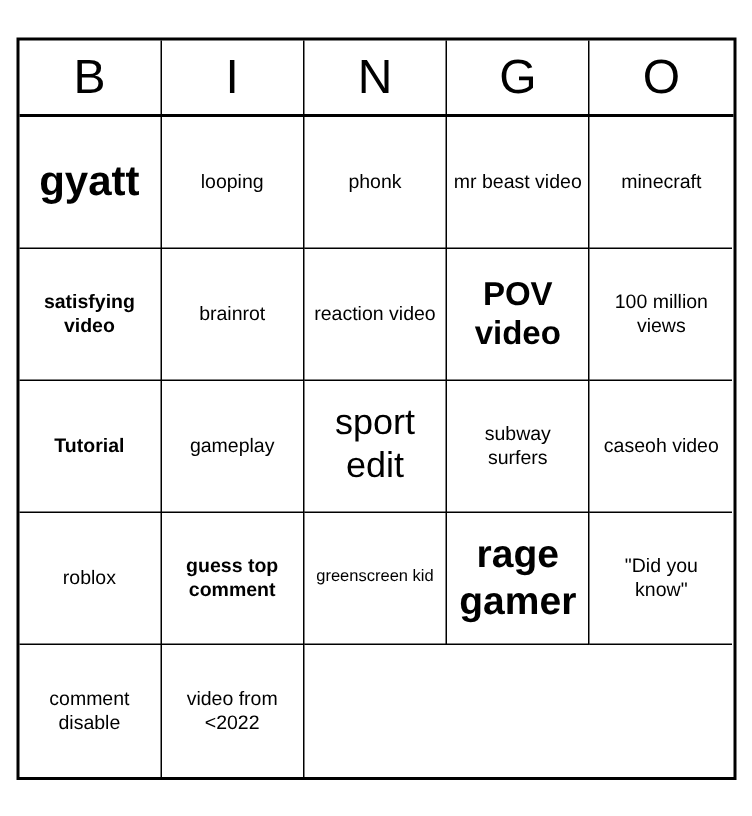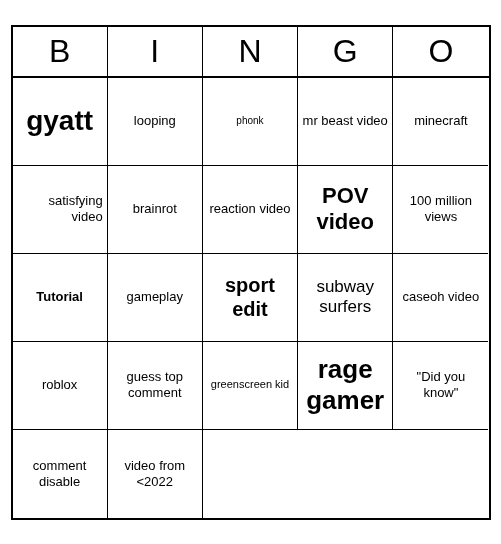--- a/index.html
+++ b/index.html
@@ -75,34 +75,34 @@
   <div class="bingo-header">
     <div class="bingo-letter">B</div>
     <div class="bingo-letter">I</div>
     <div class="bingo-letter">N</div>
     <div class="bingo-letter">G</div>
     <div class="bingo-letter">O</div>
   </div>
   <div class="bingo-grid" id="grid-container">
   <div class="bingo-cell" style="font-size: 28px; font-weight: bold;">gyatt</div>
       <div class="bingo-cell" style="font-size: 13px; font-weight: normal;">looping</div>
-      <div class="bingo-cell" style="font-size: 10px; font-weight: normal;">phonk</div>
+      <div class="bingo-cell" style="font-size: 13px; font-weight: normal;">phonk</div>
       <div class="bingo-cell" style="font-size: 13px; font-weight: normal;">mr beast video</div>
       <div class="bingo-cell" style="font-size: 13px; font-weight: normal;">minecraft</div>
-      <div class="bingo-cell" style="font-size: 13px; font-weight: normal; text-align: right;">satisfying video</div>
+      <div class="bingo-cell" style="font-size: 13px; font-weight: bold;">satisfying video</div>
       <div class="bingo-cell" style="font-size: 13px; font-weight: normal;">brainrot</div>
       <div class="bingo-cell" style="font-size: 13px; font-weight: normal;">reaction video</div>
       <div class="bingo-cell" style="font-size: 22px; font-weight: bold;">POV video</div>
       <div class="bingo-cell" style="font-size: 13px; font-weight: normal; text-align: center;">100 million views</div>
       <div class="bingo-cell" style="font-size: 13px; font-weight: bold;">Tutorial</div>
       <div class="bingo-cell" style="font-size: 13px; font-weight: normal;">gameplay</div>
-      <div class="bingo-cell" style="font-size: 20px; font-weight: bold;">sport edit</div>
-      <div class="bingo-cell" style="font-size: 17px; font-weight: normal;">subway surfers</div>
+      <div class="bingo-cell" style="font-size: 24px; font-weight: normal;">sport edit</div>
+      <div class="bingo-cell" style="font-size: 13px; font-weight: normal;">subway surfers</div>
       <div class="bingo-cell" style="font-size: 13px; font-weight: normal;">caseoh video</div>
       <div class="bingo-cell" style="font-size: 13px; font-weight: normal;">roblox</div>
-      <div class="bingo-cell" style="font-size: 13px; font-weight: normal;">guess top comment</div>
+      <div class="bingo-cell" style="font-size: 13px; font-weight: bold;">guess top comment</div>
       <div class="bingo-cell" style="font-size: 11px; font-weight: normal;">greenscreen kid</div>
       <div class="bingo-cell" style="font-size: 26px; font-weight: bold;">rage gamer</div>
       <div class="bingo-cell" style="font-size: 13px; font-weight: normal;">"Did you know"</div>
       <div class="bingo-cell" style="font-size: 13px; font-weight: normal;">comment disable</div>
       <div class="bingo-cell" style="font-size: 13px; font-weight: normal;">video from &lt;2022</div>
     </div>
 </div>
 
 </body></html>

